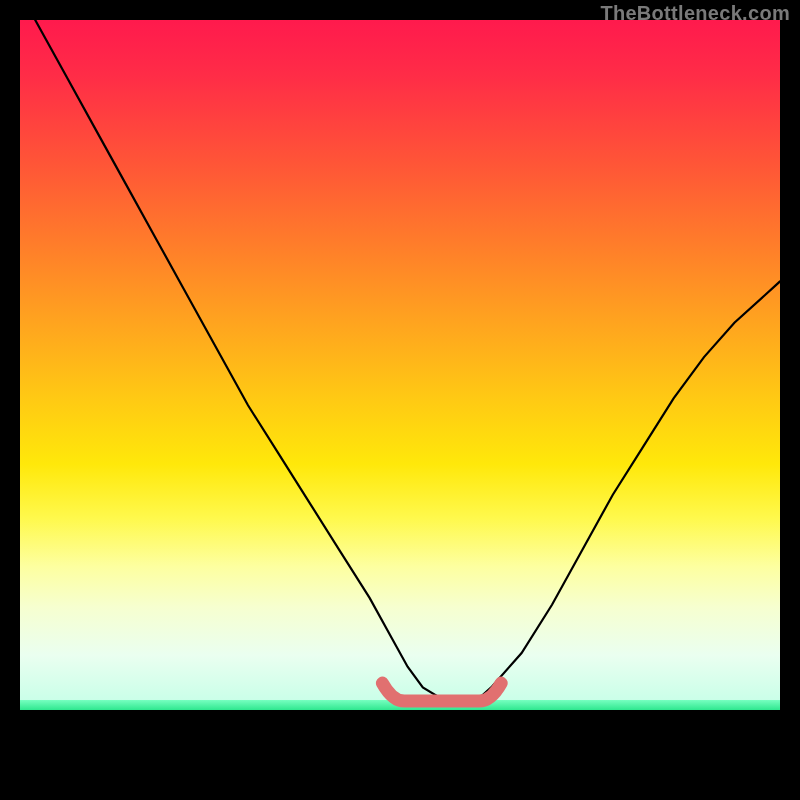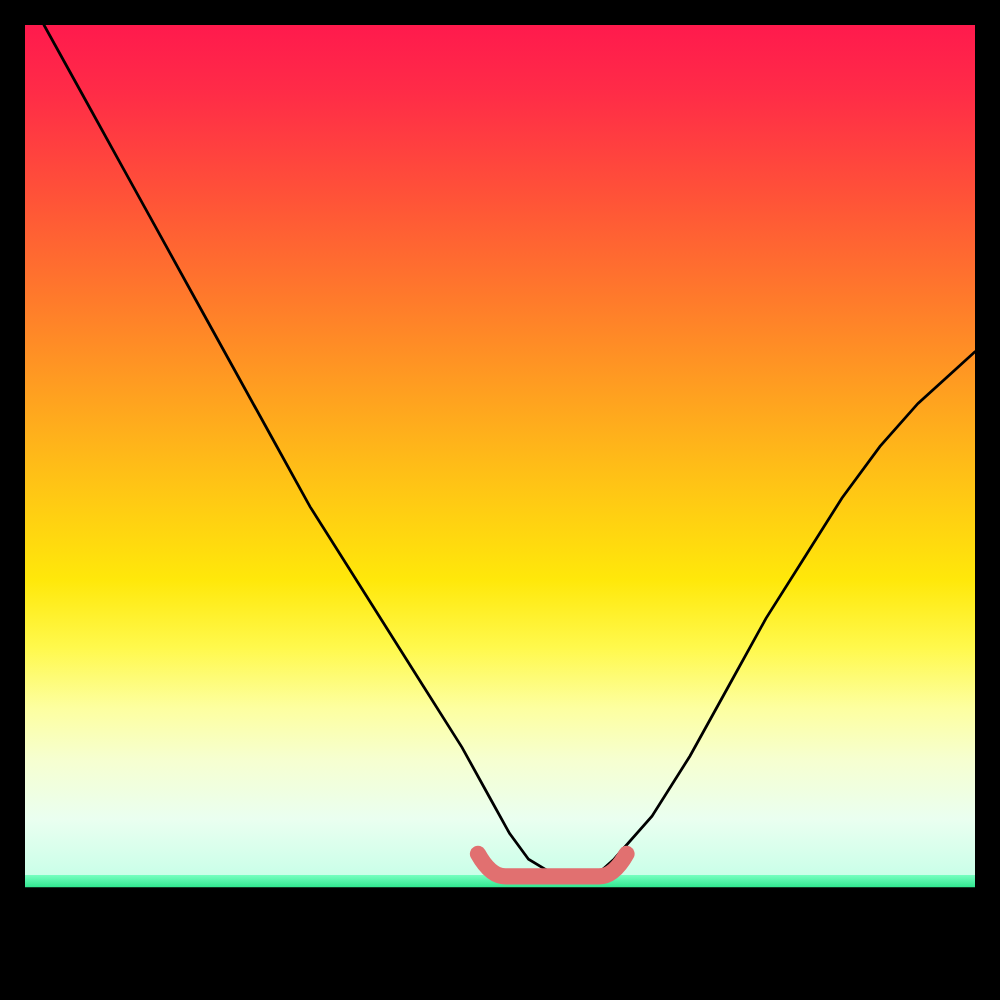--- a/index.html
+++ b/index.html
@@ -88,13 +88,14 @@
     <div class="gradient-bg"></div>
     <div class="green-band"></div>
     <div class="black-bottom"></div>
   </div>
 
   <svg class="curve" viewBox="0 0 760 760">
     <path id="curvePath" d="M15.2 0.0 L45.6 55.0 L76.0 110.1 L106.4 165.1 L136.8 220.2 L167.2 275.2 L197.6 330.2 L228.0 385.3 L258.4 433.4 L288.8 481.6 L319.2 529.8 L349.6 577.9 L372.4 619.2 L387.6 646.7 L402.8 667.4 L425.6 681.1 L440.8 681.1 L456.0 681.1 L471.2 667.4 L501.6 633.0 L532.0 584.8 L562.4 529.8 L592.8 474.7 L623.2 426.6 L653.6 378.4 L684.0 337.1 L714.4 302.7 L744.8 275.2 L760.0 261.4" stroke="#000" stroke-width="2.2" fill="none" stroke-linecap="round"></path>
     <path id="markerPath" d="M 362.4 663.1 Q 372.4 681.1 384.4 681.1 L 459.2 681.1 Q 471.2 681.1 481.2 663.1" stroke="#e17070" stroke-width="13" fill="none" stroke-linecap="round" stroke-linejoin="round"></path>
   </svg>
 
+  <div class="watermark">TheBottleneck.com</div>
 </div>
 
 </body></html>

